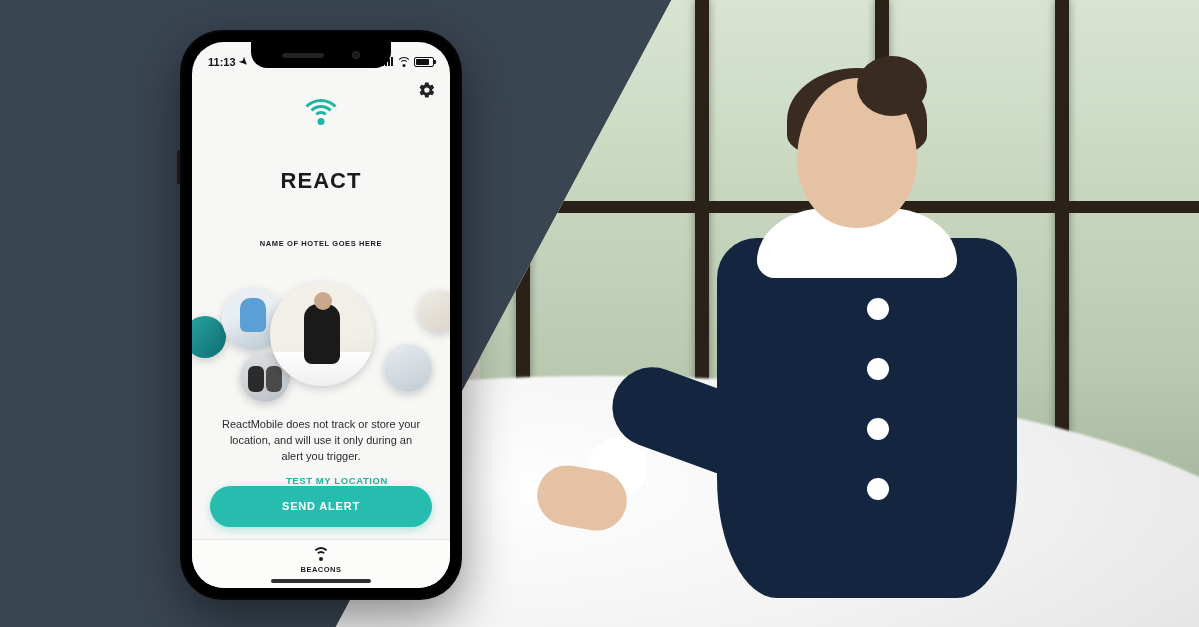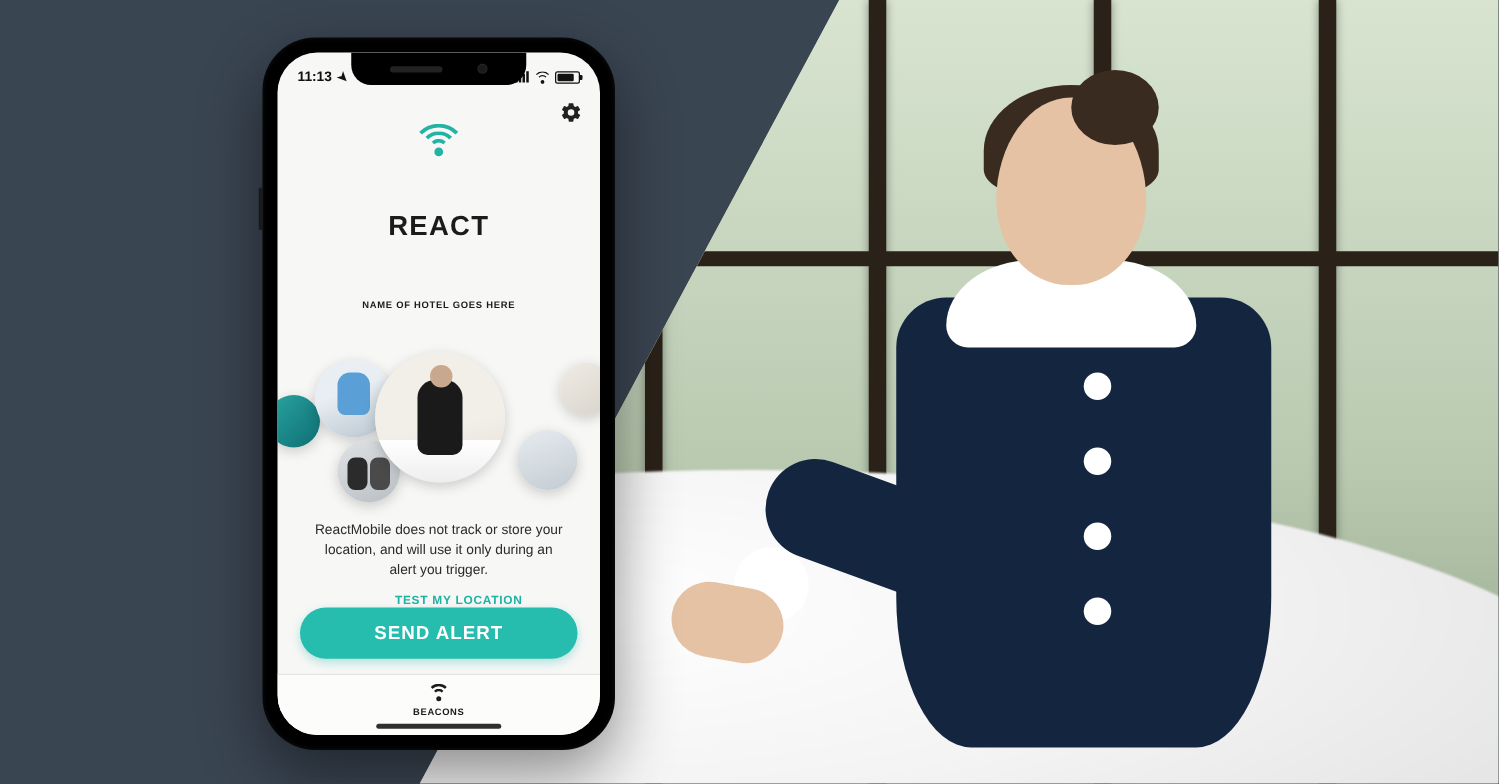--- a/index.html
+++ b/index.html
@@ -125,21 +125,21 @@
     top: 430px; left: -110px;
     width: 90px; height: 60px;
     background: #e6c2a5; border-radius: 40px;
     transform: rotate(10deg);
   }
 
   
   .phone {
     position: absolute;
     z-index: 5;
-    left: 210px;
+    left: 180px;
     top: 30px;
     width: 282px;
     height: 570px;
     background: #000;
     border-radius: 42px;
     padding: 12px;
     box-shadow: 0 18px 50px rgba(0,0,0,0.45), inset 0 0 4px rgba(255,255,255,0.08);
   }
   .phone::before {
     content: "";
@@ -300,21 +300,21 @@
     padding-left: 32px;
   }
   .spacer { flex: 1; }
   .send-alert {
     margin: 0 18px 12px;
     height: 42px;
     background: #27bdae;
     color: #fff;
     border-radius: 22px;
     display:flex; align-items:center; justify-content:center;
-    font-size: 15px;
+    font-size: 11px;
     font-weight: 800;
     letter-spacing: 0.8px;
     cursor: pointer;
     box-shadow: 0 3px 8px rgba(39,189,174,0.35);
   }
   .tabbar {
     height: 50px;
     border-top: 1px solid #e3e3e1;
     background: #fcfcfb;
     display:flex;

